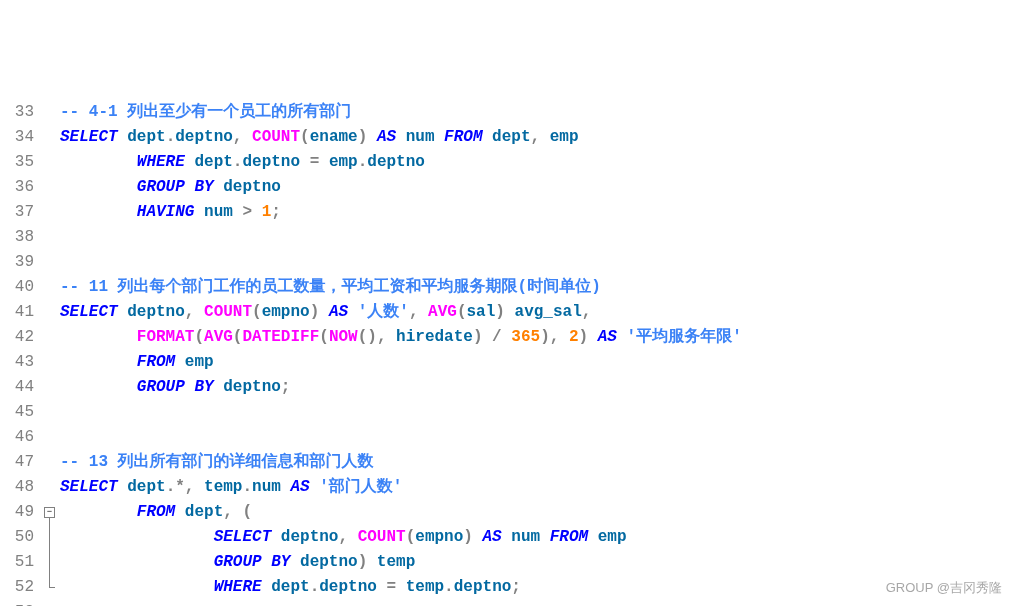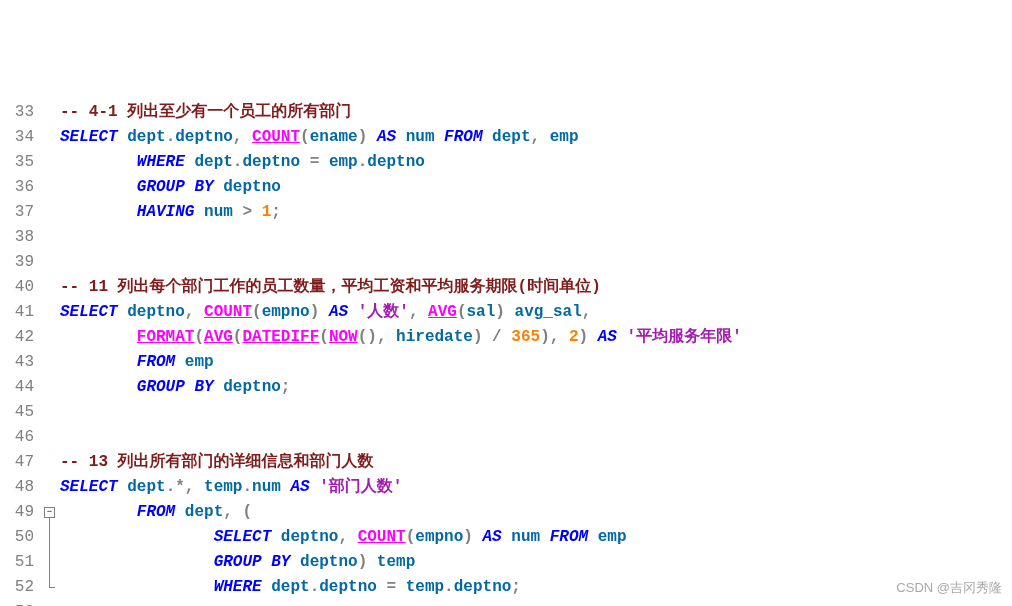--- a/index.html
+++ b/index.html
@@ -50,27 +50,27 @@
       position: absolute;
       left: 7px;
       width: 6px;
       height: 0;
       border-top: 1px solid #808080;
     }
     .code {
       flex: 1;
     }
     .line { height: 25px; }
-    .c-comment { color: #7f1d1d; }
+    .c-comment { color: #3b82f6; }
     .c-keyword { color: #0000ff; font-style: italic; }
     .c-ident { color: #0369a1; }
-    .c-func { color: #ff00ff; text-decoration: underline; }
+    .c-func { color: #ff00ff; }
     .c-op { color: #808080; }
     .c-num { color: #ff8000; }
-    .c-str { color: #a21caf; }
+    .c-str { color: #3b82f6; }
     .watermark {
       position: fixed;
       right: 10px;
       bottom: 6px;
       color: rgba(120,120,120,0.65);
       font-family: sans-serif;
       font-size: 13px;
       font-weight: normal;
     }
   </style>
@@ -78,16 +78,16 @@
 <body>
 
 
 
 <div class="editor">
   <div class="gutter"><div class="line">33</div><div class="line">34</div><div class="line">35</div><div class="line">36</div><div class="line">37</div><div class="line">38</div><div class="line">39</div><div class="line">40</div><div class="line">41</div><div class="line">42</div><div class="line">43</div><div class="line">44</div><div class="line">45</div><div class="line">46</div><div class="line">47</div><div class="line">48</div><div class="line">49</div><div class="line">50</div><div class="line">51</div><div class="line">52</div><div class="line">53</div></div>
   <div class="fold-col"><div class="fold-box" style="top: 407px;">−</div><div class="fold-line" style="top: 418px; height: 69px;"></div><div class="fold-end" style="top: 487px;"></div></div>
   <div class="code"><div class="line"><span class="c-comment">-- 4-1 列出至少有一个员工的所有部门</span></div><div class="line"><span class="c-keyword">SELECT</span><span class="c-ident"> dept</span><span class="c-op">.</span><span class="c-ident">deptno</span><span class="c-op">, </span><span class="c-func">COUNT</span><span class="c-op">(</span><span class="c-ident">ename</span><span class="c-op">) </span><span class="c-keyword">AS</span><span class="c-ident"> num </span><span class="c-keyword">FROM</span><span class="c-ident"> dept</span><span class="c-op">, </span><span class="c-ident">emp</span></div><div class="line"><span class="c-ident">        </span><span class="c-keyword">WHERE</span><span class="c-ident"> dept</span><span class="c-op">.</span><span class="c-ident">deptno </span><span class="c-op">=</span><span class="c-ident"> emp</span><span class="c-op">.</span><span class="c-ident">deptno</span></div><div class="line"><span class="c-ident">        </span><span class="c-keyword">GROUP BY</span><span class="c-ident"> deptno</span></div><div class="line"><span class="c-ident">        </span><span class="c-keyword">HAVING</span><span class="c-ident"> num </span><span class="c-op">&gt;</span><span class="c-ident"> </span><span class="c-num">1</span><span class="c-op">;</span></div><div class="line"></div><div class="line"></div><div class="line"><span class="c-comment">-- 11 列出每个部门工作的员工数量，平均工资和平均服务期限(时间单位)</span></div><div class="line"><span class="c-keyword">SELECT</span><span class="c-ident"> deptno</span><span class="c-op">, </span><span class="c-func">COUNT</span><span class="c-op">(</span><span class="c-ident">empno</span><span class="c-op">) </span><span class="c-keyword">AS</span><span class="c-ident"> </span><span class="c-str">'人数'</span><span class="c-op">, </span><span class="c-func">AVG</span><span class="c-op">(</span><span class="c-ident">sal</span><span class="c-op">) </span><span class="c-ident">avg_sal</span><span class="c-op">,</span></div><div class="line"><span class="c-ident">        </span><span class="c-func">FORMAT</span><span class="c-op">(</span><span class="c-func">AVG</span><span class="c-op">(</span><span class="c-func">DATEDIFF</span><span class="c-op">(</span><span class="c-func">NOW</span><span class="c-op">(), </span><span class="c-ident">hiredate</span><span class="c-op">) </span><span class="c-op">/</span><span class="c-ident"> </span><span class="c-num">365</span><span class="c-op">), </span><span class="c-num">2</span><span class="c-op">) </span><span class="c-keyword">AS</span><span class="c-ident"> </span><span class="c-str">'平均服务年限'</span></div><div class="line"><span class="c-ident">        </span><span class="c-keyword">FROM</span><span class="c-ident"> emp</span></div><div class="line"><span class="c-ident">        </span><span class="c-keyword">GROUP BY</span><span class="c-ident"> deptno</span><span class="c-op">;</span></div><div class="line"></div><div class="line"></div><div class="line"><span class="c-comment">-- 13 列出所有部门的详细信息和部门人数</span></div><div class="line"><span class="c-keyword">SELECT</span><span class="c-ident"> dept</span><span class="c-op">.*, </span><span class="c-ident">temp</span><span class="c-op">.</span><span class="c-ident">num </span><span class="c-keyword">AS</span><span class="c-ident"> </span><span class="c-str">'部门人数'</span></div><div class="line"><span class="c-ident">        </span><span class="c-keyword">FROM</span><span class="c-ident"> dept</span><span class="c-op">, (</span></div><div class="line"><span class="c-ident">                </span><span class="c-keyword">SELECT</span><span class="c-ident"> deptno</span><span class="c-op">, </span><span class="c-func">COUNT</span><span class="c-op">(</span><span class="c-ident">empno</span><span class="c-op">) </span><span class="c-keyword">AS</span><span class="c-ident"> num </span><span class="c-keyword">FROM</span><span class="c-ident"> emp</span></div><div class="line"><span class="c-ident">                </span><span class="c-keyword">GROUP BY</span><span class="c-ident"> deptno</span><span class="c-op">) </span><span class="c-ident">temp</span></div><div class="line"><span class="c-ident">                </span><span class="c-keyword">WHERE</span><span class="c-ident"> dept</span><span class="c-op">.</span><span class="c-ident">deptno </span><span class="c-op">=</span><span class="c-ident"> temp</span><span class="c-op">.</span><span class="c-ident">deptno</span><span class="c-op">;</span></div><div class="line"></div></div>
 </div>
 
-<div class="watermark">CSDN @吉冈秀隆</div>
+<div class="watermark">GROUP @吉冈秀隆</div>
 
 
 
 
 </body></html>

